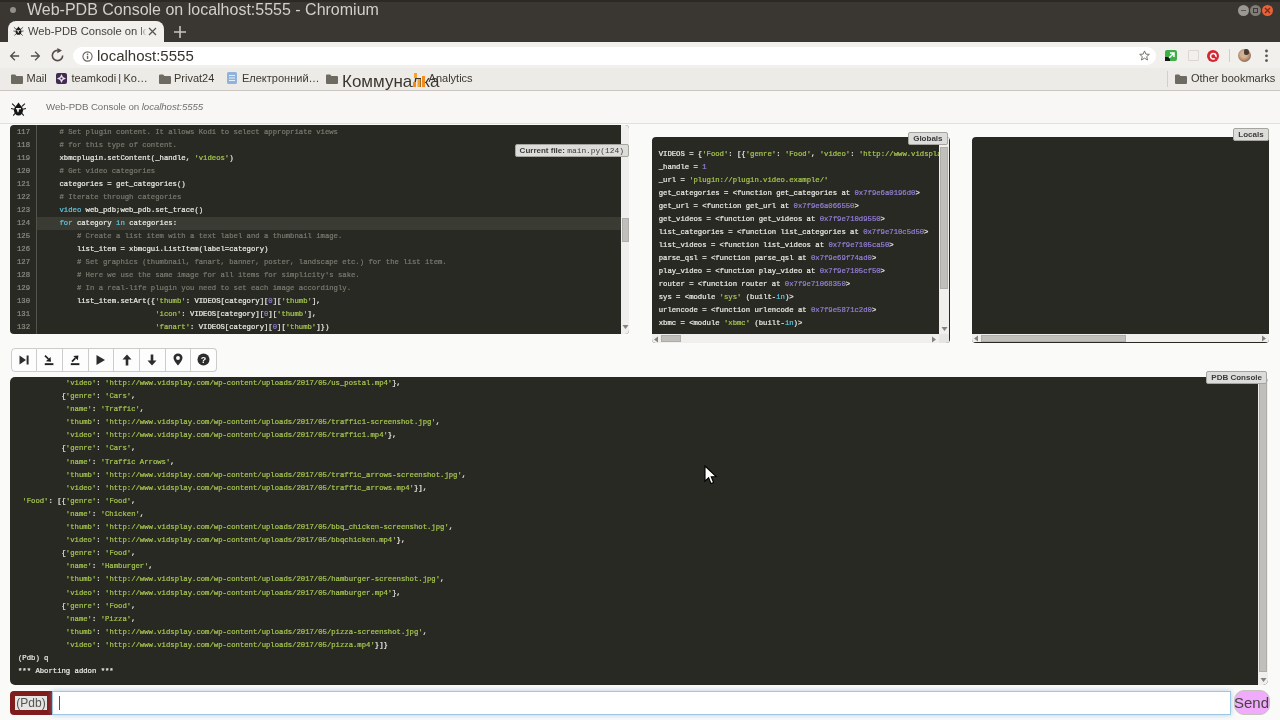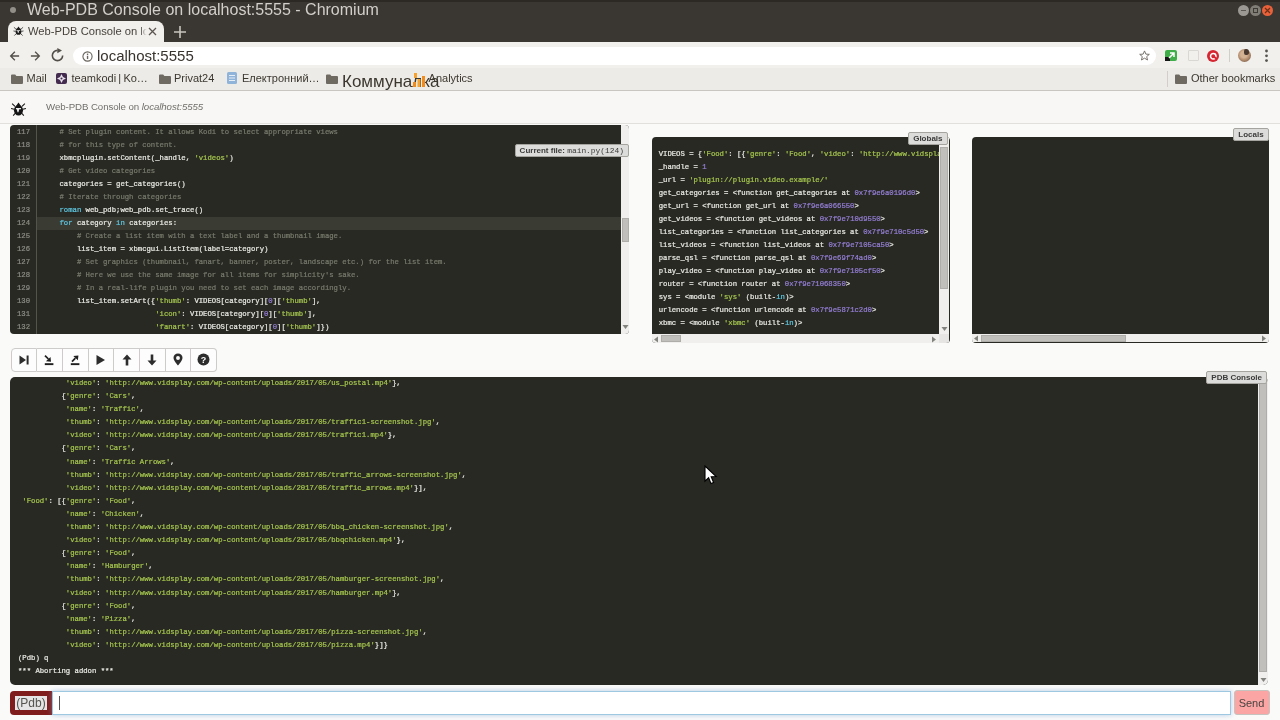--- a/index.html
+++ b/index.html
@@ -163,21 +163,21 @@
 130
 131
 132</pre>
  <div class="abs" style="left:25.5px;top:0;width:1px;height:208.5px;background:#53544c"></div>
  <pre class="abs" style="left:32.1px;top:0.5px;color:#e8e8e2">    <s># Set plugin content. It allows Kodi to select appropriate views</s>
     <s># for this type of content.</s>
     xbmcplugin.setContent(_handle, <b>'videos'</b>)
     <s># Get video categories</s>
     categories = get_categories()
     <s># Iterate through categories</s>
-    <i>roman</i> web_pdb;web_pdb.set_trace()
+    <i>video</i> web_pdb;web_pdb.set_trace()
     <i>for</i> category <i>in</i> categories:
         <s># Create a list item with a text label and a thumbnail image.</s>
         list_item = xbmcgui.ListItem(label=category)
         <s># Set graphics (thumbnail, fanart, banner, poster, landscape etc.) for the list item.</s>
         <s># Here we use the same image for all items for simplicity's sake.</s>
         <s># In a real-life plugin you need to set each image accordingly.</s>
         list_item.setArt({<b>'thumb'</b>: VIDEOS[category][<u>0</u>][<b>'thumb'</b>],
                           <b>'icon'</b>: VIDEOS[category][<u>0</u>][<b>'thumb'</b>],
                           <b>'fanart'</b>: VIDEOS[category][<u>0</u>][<b>'thumb'</b>]})</pre>
  <div class="track" style="left:611px;top:0;width:8px;height:208.5px"></div>
@@ -308,16 +308,16 @@
  <div class="thumb" style="left:1248.9px;top:6px;width:8.1px;height:289px"></div>
  <svg class="abs" style="left:1249.5px;top:299.8px" width="7" height="6">
       <path d="M0.5 1 L6.5 1 L3.5 5 Z" fill="#82827e"></path>
     </svg>
 </div>
 <div class="lbl" style="right:13px;top:371.2px">PDB Console</div>
 
 <div class="abs" style="left:10px;top:690.5px;width:42px;height:24px;background:#e5e5e5;border:5px solid #7f1d1d;border-radius:4px 0 0 4px;font-size:12px;color:#55534e;display:flex;align-items:center;justify-content:center">(Pdb)</div>
 <div class="abs" style="left:52px;top:690.5px;width:1179px;height:24px;background:#fff;border:1px solid #9ec7e2;box-shadow:0 0 5px rgba(125,170,215,0.55)"></div>
 <div class="abs" style="left:58.5px;top:695.5px;width:1.6px;height:14px;background:#555"></div>
-<div class="abs" style="left:1233.5px;top:690px;width:36px;height:25px;background:#fca5a5;border:1px solid #c6c3be;border-radius:3px;font-size:11px;color:#474440;display:flex;align-items:center;justify-content:center">Send</div>
+<div class="abs" style="left:1233.5px;top:690px;width:36px;height:25px;background:#f0abfc;border:1px solid #c6c3be;border-radius:10px;font-size:15px;color:#474440;display:flex;align-items:center;justify-content:center">Send</div>
 
 <svg class="abs" style="left:704px;top:465px;z-index:99" width="14" height="21" viewBox="0 0 14 21">
 <path d="M1 1 L1 16.2 L4.6 12.8 L7 18.6 L9.6 17.5 L7.2 11.8 L12.2 11.6 Z" fill="#fff" stroke="#000" stroke-width="1.1"></path>
   </svg>
 </body></html>

